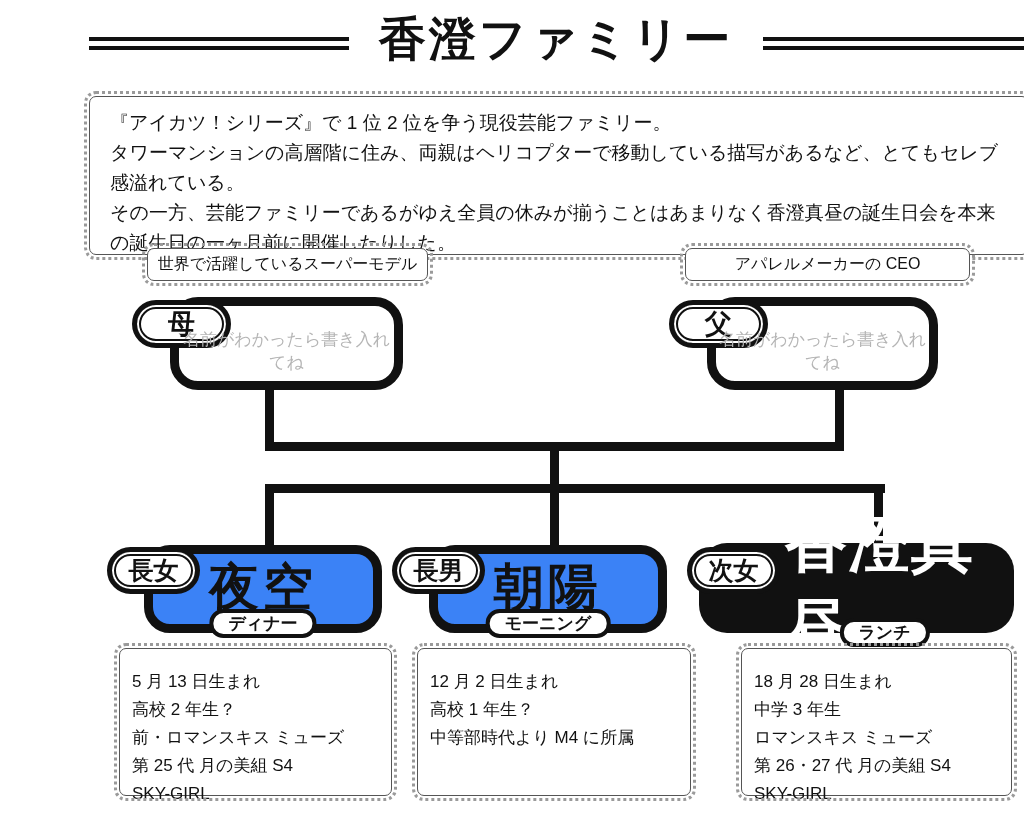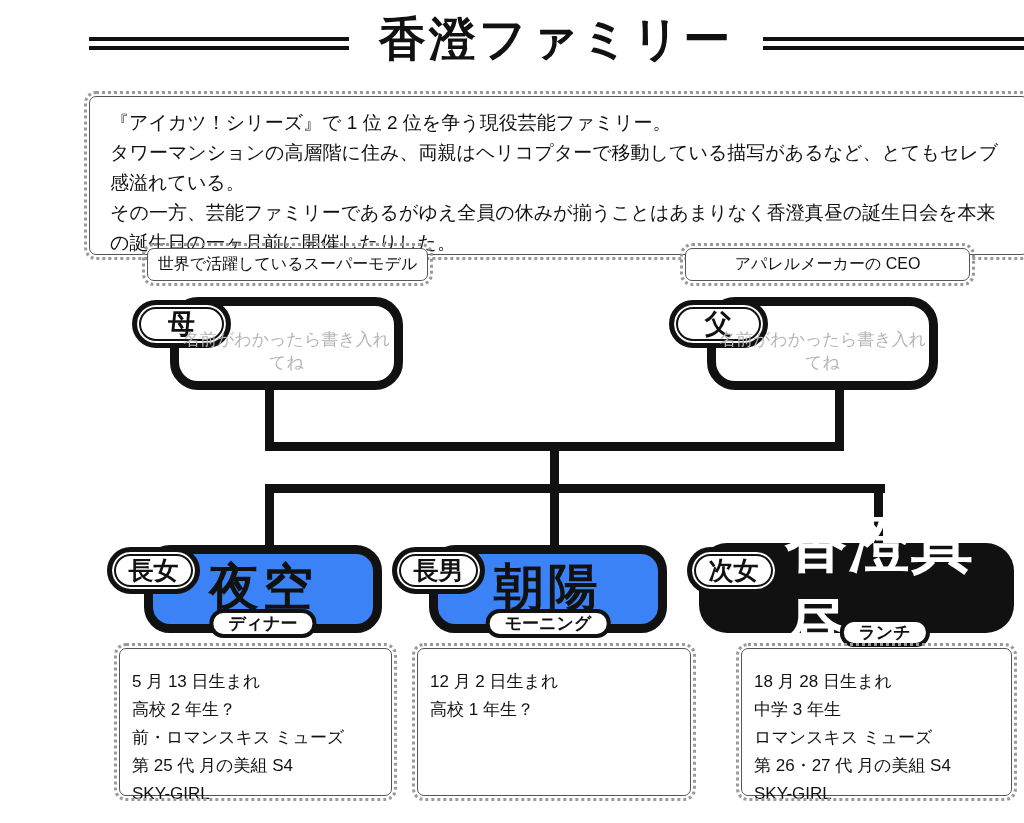--- a/index.html
+++ b/index.html
@@ -116,20 +116,21 @@
   <div class="abs stipple info-box info-1">
     <div class="info-line">5 月 13 日生まれ</div>
     <div class="info-line">高校 2 年生？</div>
     <div class="info-line">前・ロマンスキス ミューズ</div>
     <div class="info-line">第 25 代 月の美組 S4</div>
     <div class="info-line">SKY-GIRL</div>
   </div>
   <div class="abs stipple info-box info-2">
     <div class="info-line">12 月 2 日生まれ</div>
     <div class="info-line">高校 1 年生？</div>
+    <div class="info-line">中等部時代より M4 に所属</div>
   </div>
   <div class="abs stipple info-box info-3">
     <div class="info-line">18 月 28 日生まれ</div>
     <div class="info-line">中学 3 年生</div>
     <div class="info-line">ロマンスキス ミューズ</div>
     <div class="info-line">第 26・27 代 月の美組 S4</div>
     <div class="info-line">SKY-GIRL</div>
   </div>
 
 </div>

